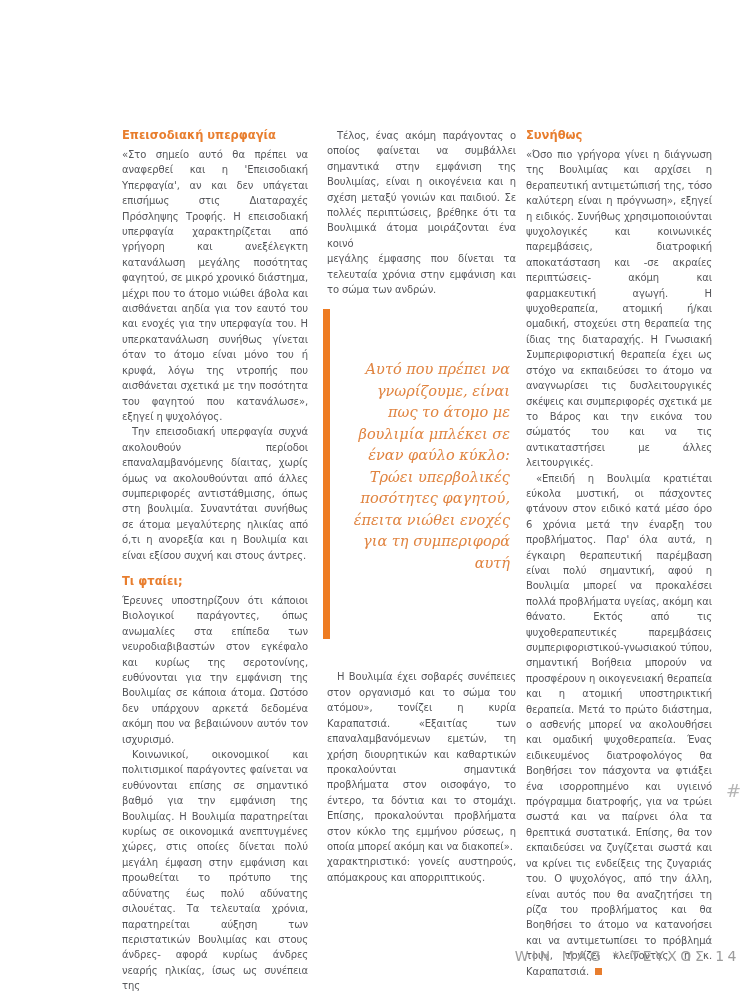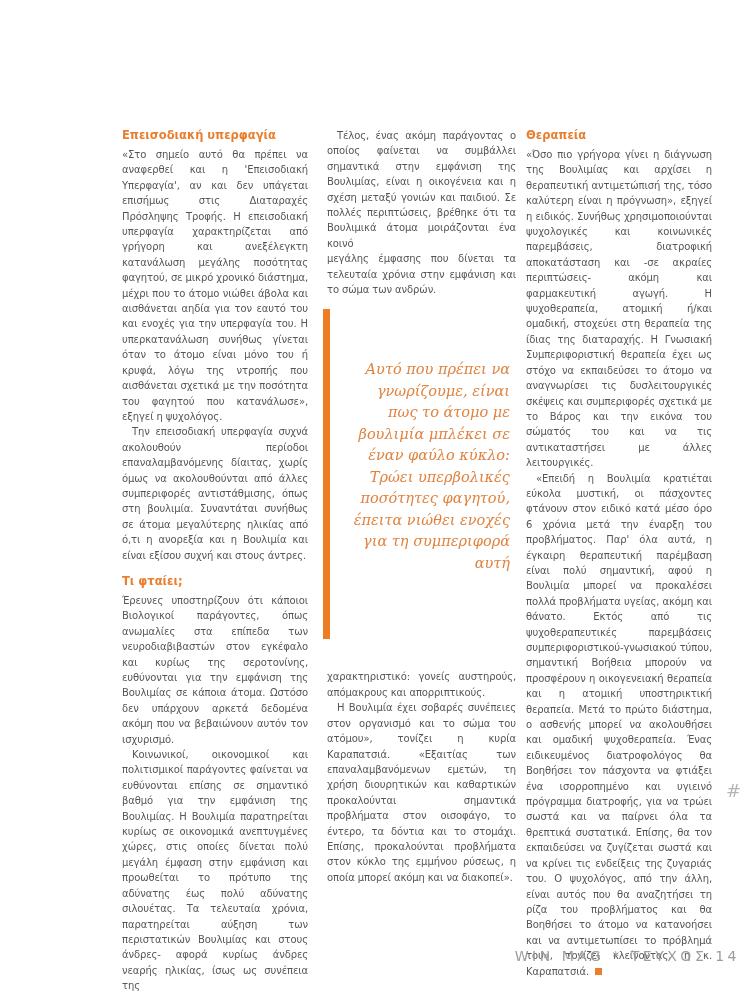--- a/index.html
+++ b/index.html
@@ -66,26 +66,26 @@
     <p class="body indent">Κοινωνικοί, οικονομικοί και πολιτισμικοί παράγοντες φαίνεται να ευθύνονται επίσης σε σημαντικό βαθμό για την εμφάνιση της Βουλιμίας. Η Βουλιμία παρατηρείται κυρίως σε οικονομικά ανεπτυγμένες χώρες, στις οποίες δίνεται πολύ μεγάλη έμφαση στην εμφάνιση και προωθείται το πρότυπο της αδύνατης έως πολύ αδύνατης σιλουέτας. Τα τελευταία χρόνια, παρατηρείται αύξηση των περιστατικών Βουλιμίας και στους άνδρες- αφορά κυρίως άνδρες νεαρής ηλικίας, ίσως ως συνέπεια της</p>
   </div>
 
   <div class="col col2">
     <p class="body indent">Τέλος, ένας ακόμη παράγοντας ο οποίος φαίνεται να συμβάλλει σημαντικά στην εμφάνιση της Βουλιμίας, είναι η οικογένεια και η σχέση μεταξύ γονιών και παιδιού. Σε πολλές περιπτώσεις, βρέθηκε ότι τα Βουλιμικά άτομα μοιράζονται ένα κοινό</p>
     <p class="body">μεγάλης έμφασης που δίνεται τα τελευταία χρόνια στην εμφάνιση και το σώμα των ανδρών.</p>
     <div class="pullquote">
       <div class="pq-bar"></div>
       <div class="pq-text">Αυτό που πρέπει να γνωρίζουμε, είναι πως το άτομο με βουλιμία μπλέκει σε έναν φαύλο κύκλο: Τρώει υπερβολικές ποσότητες φαγητού, έπειτα νιώθει ενοχές για τη συμπεριφορά αυτή</div>
     </div>
+    <p class="body indent">Η Βουλιμία έχει σοβαρές συνέπειες στον οργανισμό και το σώμα του ατόμου», τονίζει η κυρία Καραπατσιά. «Εξαιτίας των επαναλαμβανόμενων εμετών, τη χρήση διουρητικών και καθαρτικών προκαλούνται σημαντικά προβλήματα στον οισοφάγο, το έντερο, τα δόντια και το στομάχι. Επίσης, προκαλούνται προβλήματα στον κύκλο της εμμήνου ρύσεως, η οποία μπορεί ακόμη και να διακοπεί».</p>
     <p class="body">χαρακτηριστικό: γονείς αυστηρούς, απόμακρους και απορριπτικούς.</p>
-    <p class="body indent">Η Βουλιμία έχει σοβαρές συνέπειες στον οργανισμό και το σώμα του ατόμου», τονίζει η κυρία Καραπατσιά. «Εξαιτίας των επαναλαμβανόμενων εμετών, τη χρήση διουρητικών και καθαρτικών προκαλούνται σημαντικά προβλήματα στον οισοφάγο, το έντερο, τα δόντια και το στομάχι. Επίσης, προκαλούνται προβλήματα στον κύκλο της εμμήνου ρύσεως, η οποία μπορεί ακόμη και να διακοπεί».</p>
   </div>
 
   <div class="col col3">
-    <h3 class="heading">Θεραπεία</h3>
+    <h3 class="heading">Συνήθως</h3>
     <p class="body">«Όσο πιο γρήγορα γίνει η διάγνωση της Βουλιμίας και αρχίσει η θεραπευτική αντιμετώπισή της, τόσο καλύτερη είναι η πρόγνωση», εξηγεί η ειδικός. Συνήθως χρησιμοποιούνται ψυχολογικές και κοινωνικές παρεμβάσεις, διατροφική αποκατάσταση και -σε ακραίες περιπτώσεις- ακόμη και φαρμακευτική αγωγή. Η ψυχοθεραπεία, ατομική ή/και ομαδική, στοχεύει στη θεραπεία της ίδιας της διαταραχής. Η Γνωσιακή Συμπεριφοριστική θεραπεία έχει ως στόχο να εκπαιδεύσει το άτομο να αναγνωρίσει τις δυσλειτουργικές σκέψεις και συμπεριφορές σχετικά με το Βάρος και την εικόνα του σώματός του και να τις αντικαταστήσει με άλλες λειτουργικές.</p>
     <p class="body indent"><span>«Επειδή η Βουλιμία κρατιέται εύκολα μυστική, οι πάσχοντες φτάνουν στον ειδικό κατά μέσο όρο 6 χρόνια μετά την έναρξη του προβλήματος. Παρ' όλα αυτά, η έγκαιρη θεραπευτική παρέμβαση είναι πολύ σημαντική, αφού η Βουλιμία μπορεί να προκαλέσει πολλά προβλήματα υγείας, ακόμη και θάνατο. Εκτός από τις ψυχοθεραπευτικές παρεμβάσεις συμπεριφοριστικού-γνωσιακού τύπου, σημαντική Βοήθεια μπορούν να προσφέρουν η οικογενειακή θεραπεία και η ατομική υποστηρικτική θεραπεία. Μετά το πρώτο διάστημα, ο ασθενής μπορεί να ακολουθήσει και ομαδική ψυχοθεραπεία. Ένας ειδικευμένος διατροφολόγος θα Βοηθήσει τον πάσχοντα να φτιάξει ένα ισορροπημένο και υγιεινό πρόγραμμα διατροφής, για να τρώει σωστά και να παίρνει όλα τα θρεπτικά συστατικά. Επίσης, θα τον εκπαιδεύσει να ζυγίζεται σωστά και να κρίνει τις ενδείξεις της ζυγαριάς του. Ο ψυχολόγος, από την άλλη, είναι αυτός που θα αναζητήσει τη ρίζα του προβλήματος και θα Βοηθήσει το άτομο να κατανοήσει και να αντιμετωπίσει το πρόβλημά του», τονίζει κλείνοντας, η κ. Καραπατσιά.</span><span class="endmark"></span></p>
   </div>
 
   <div class="pagenum"># 31</div>
 
   <div class="footer">
     <span class="footer-text">WIN MAG * ΤΕΥΧΟΣ 14</span>
     <span class="footer-square"></span>
   </div>

